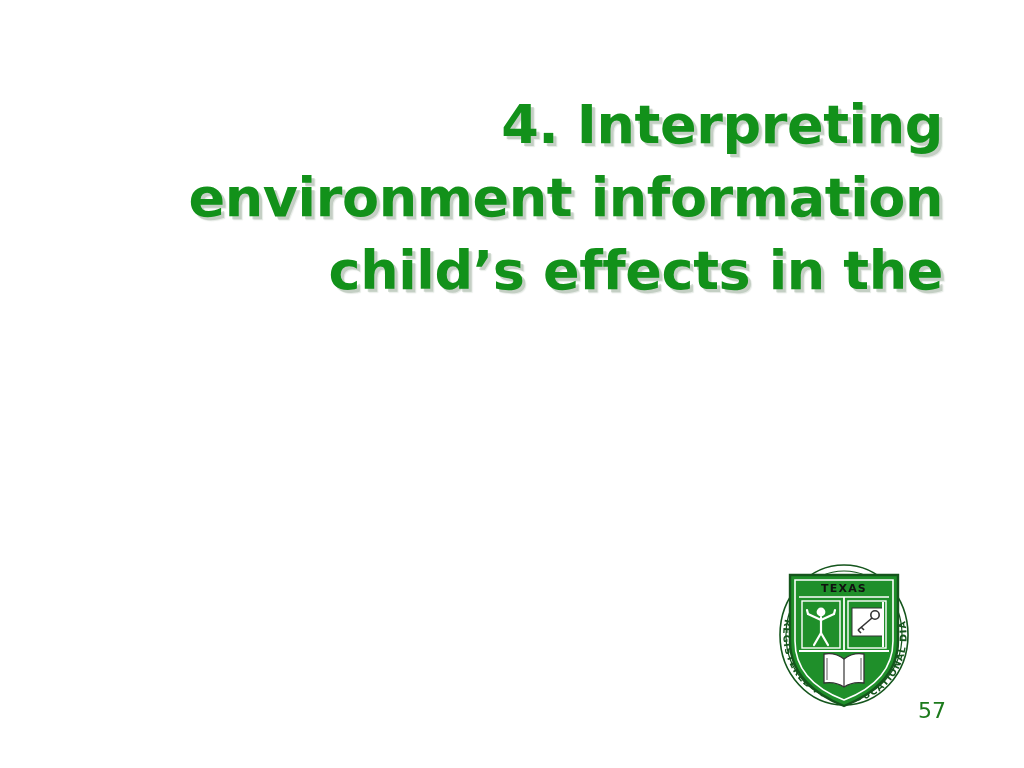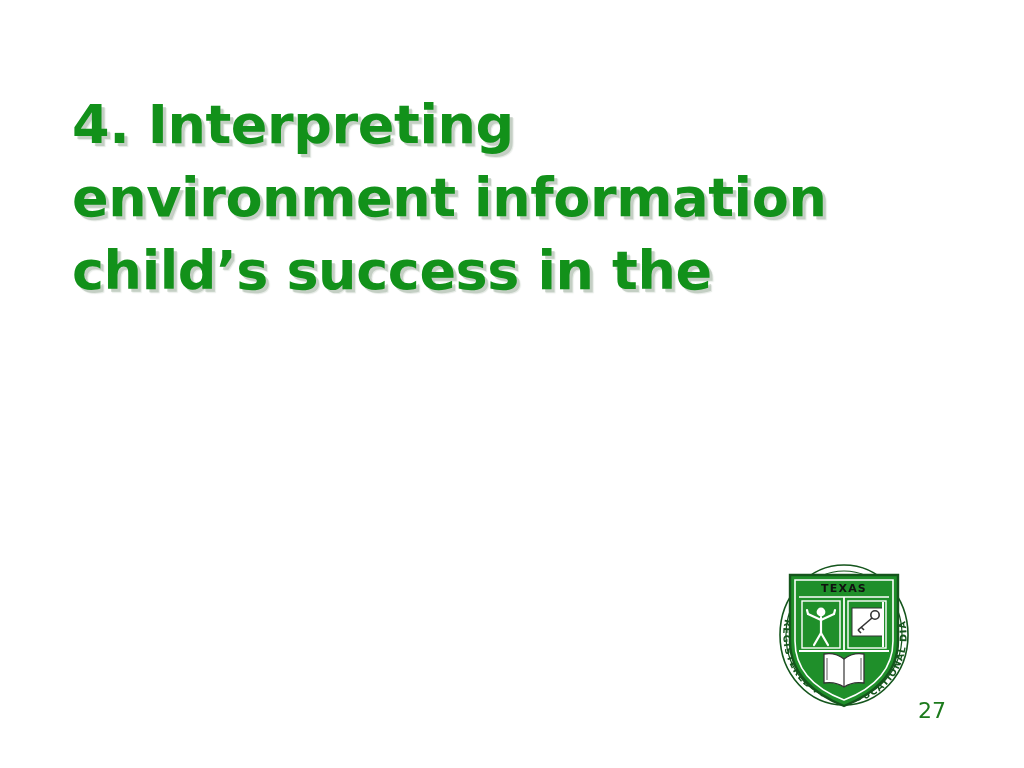--- a/index.html
+++ b/index.html
@@ -21,24 +21,24 @@
     left: 0;
     top: 0;
     width: 1024px;
     height: 768px;
     background: #ffffff;
   }
 
   
   #title-block {
     position: absolute;
-    left: 72px;
+    left: 63px;
     top: 88px;
     width: 880px;
-    text-align: left;
+    text-align: right;
   }
 
   .title-line {
     display: block;
     font-family: "DejaVu Sans", sans-serif;
     font-weight: bold;
     font-size: 54px;
     line-height: 73px;
     letter-spacing: -0.4px;
     color: #12911a;
@@ -88,21 +88,21 @@
   #logo svg { display: block; width: 152px; height: 155px; }
 </style>
 </head>
 <body>
 
 <div id="slide">
 
   <div id="title-block">
     <span class="title-line">4. Interpreting</span>
     <span class="title-line">environment information</span>
-    <span class="title-line">child’s success in the</span>
+    <span class="title-line">child’s effects in the</span>
   </div>
 
   <div id="logo">
     <svg viewBox="0 0 152 155" xmlns="http://www.w3.org/2000/svg" aria-hidden="true">
       <defs>
 
         <path id="ringLeft" d="M 18,58 A 60,66 0 0 0 62,142" fill="none"></path>
         <path id="ringRight" d="M 76,145 A 60,66 0 0 0 136,60" fill="none"></path>
       </defs>
 
@@ -162,15 +162,15 @@
       <g>
         <path d="M 76,102 C 70,97 62,96 56,97 L 56,126 C 62,125 70,126 76,130 C 82,126 90,125 96,126 L 96,97 C 90,96 82,97 76,102 Z" fill="#ffffff" stroke="#333333" stroke-width="1.3"></path>
         <line x1="76" y1="102" x2="76" y2="130" stroke="#333333" stroke-width="1.2"></line>
         <path d="M 59,101 L 59,123" stroke="#333333" stroke-width="0.8"></path>
         <path d="M 93,101 L 93,123" stroke="#333333" stroke-width="0.8"></path>
       </g>
     </svg>
   </div>
 
 
-  <div id="page-number">27</div>
+  <div id="page-number">57</div>
 
 </div>
 
 </body></html>

